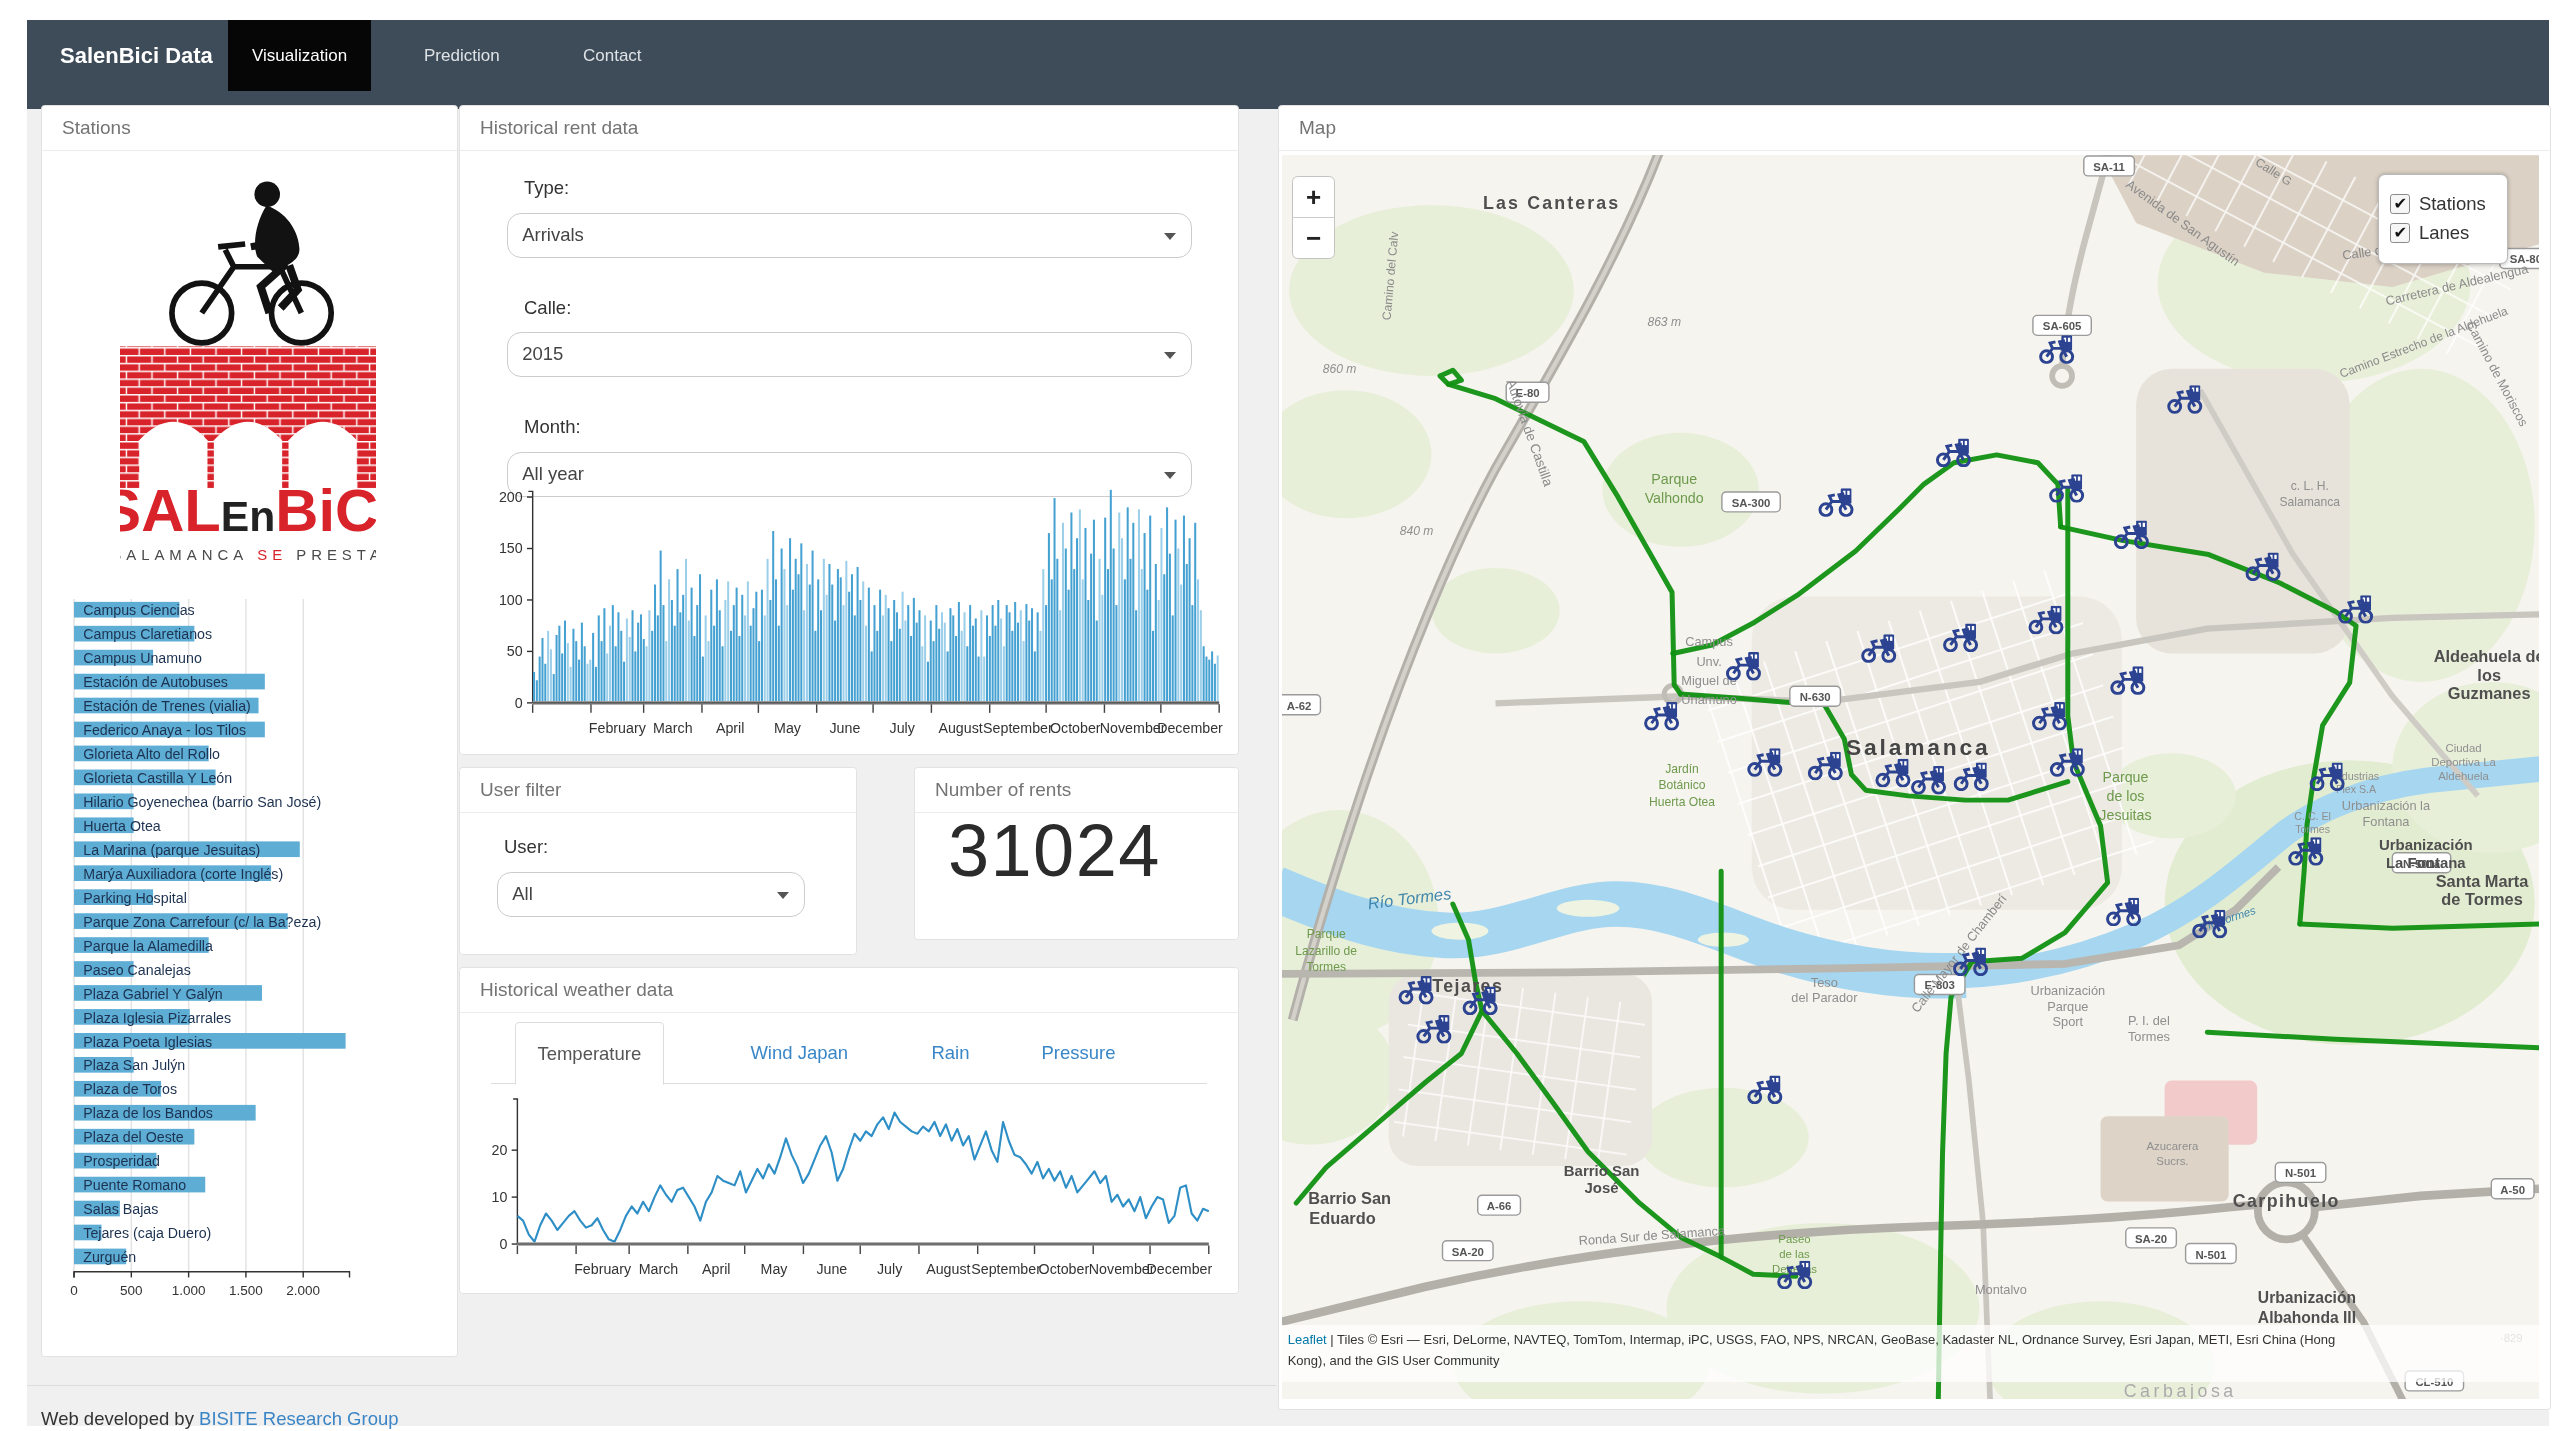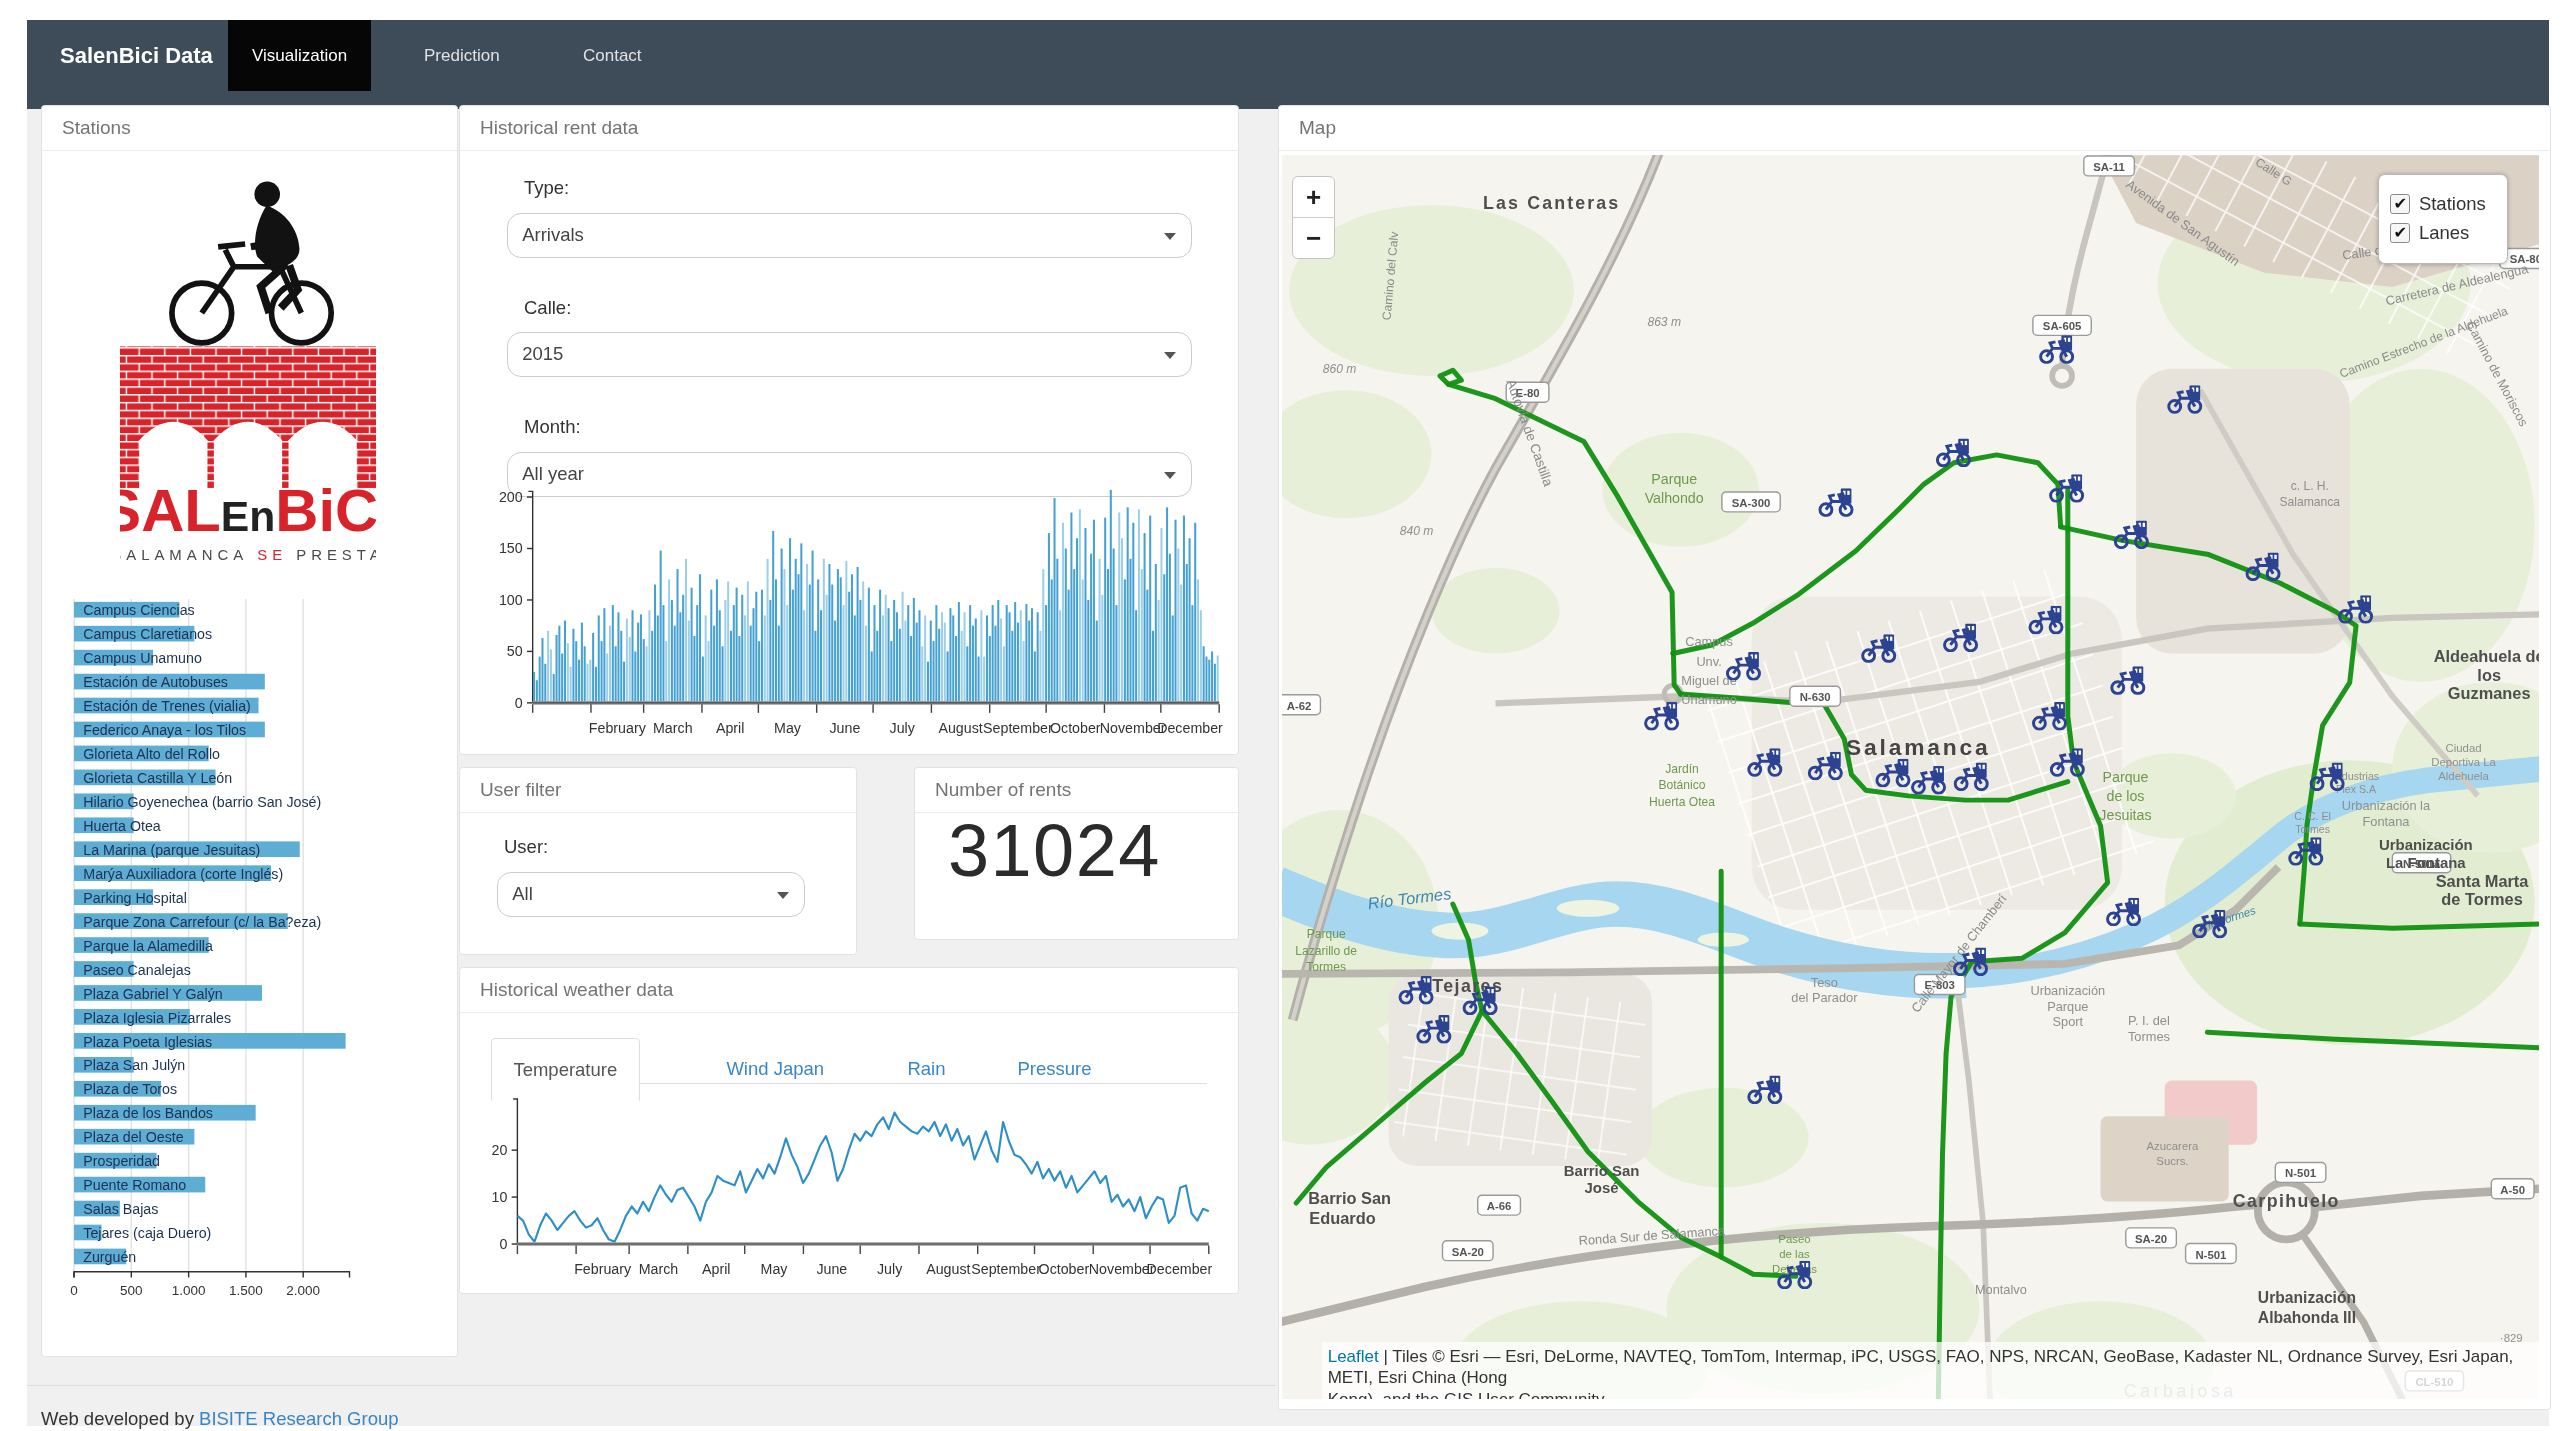--- a/index.html
+++ b/index.html
@@ -13,32 +13,32 @@
   
   .panel{position:absolute;background:#fff;border:0.7px solid #e2e2e2;border-radius:3.6px;}
   .ptitle{position:absolute;left:20px;top:11.4px;font-size:19px;color:#747474;}
   .pline{position:absolute;left:0;right:0;top:44px;height:0.7px;background:#ececec;}
   .lbl{position:absolute;font-size:18.5px;color:#333;}
   .sel{position:absolute;height:43px;border:0.7px solid #ccc;border-radius:14px;background:#fff;font-size:18.5px;color:#444;line-height:41px;padding-left:14.2px;cursor:pointer;}
   .car{position:absolute;right:15.7px;top:18.5px;width:0;height:0;border-left:6.4px solid transparent;border-right:6.4px solid transparent;border-top:7.8px solid #555;}
   .bignum{position:absolute;left:33px;top:40px;font-size:74px;color:#2b2b2b;letter-spacing:1.4px;}
   
   .tabrow{position:absolute;left:31px;top:54px;right:31px;height:61px;border-bottom:0.7px solid #ddd;}
-  .tab{position:absolute;top:16px;height:61px;line-height:61px;font-size:18.5px;color:#3a87c8;padding:0 21.4px;cursor:pointer;}
+  .tab{position:absolute;top:0;height:61px;line-height:61px;font-size:18.5px;color:#3a87c8;padding:0 21.4px;cursor:pointer;margin-left:24px;}
   .tab.active{color:#555;background:#fff;border:0.7px solid #ddd;border-bottom:0.7px solid #fff;border-radius:4.3px 4.3px 0 0;}
   
   #maparea{position:absolute;left:1282px;top:155px;width:1257px;height:1244px;overflow:hidden;background:#f6f4ef;}
   .zbox{position:absolute;left:10px;top:21.4px;width:41px;background:#fff;border:1.4px solid #c3c3c3;border-radius:5.7px;z-index:5;}
   .zbtn{width:41px;height:40px;line-height:40px;text-align:center;font-size:26px;font-weight:bold;color:#222;cursor:pointer;}
   .zbtn:first-child{border-bottom:0.7px solid #ccc;}
   .layers{position:absolute;right:31px;top:18.5px;width:108px;background:#fff;border:1.4px solid #b9b9b9;border-radius:7.1px;box-shadow:0 0.7px 4.3px rgba(0,0,0,.25);padding:11.4px 10px;z-index:5;}
   .lrow{display:flex;align-items:center;margin:7.1px 1.4px;}
   .cb{display:inline-block;width:18px;height:18px;border:1.4px solid #8a8a8a;border-radius:2.8px;background:#f6f6f6;font-size:16.4px;line-height:17px;text-align:center;color:#111;cursor:pointer;}
   .cblab{font-size:18.5px;color:#333;margin-left:8.5px;}
-  .attrib{position:absolute;left:0;right:0;bottom:0;height:53px;background:rgba(255,255,255,.75);z-index:4;font-size:17px;color:#333;padding:4.3px 0 0 5.7px;line-height:21.4px;margin-left:40px;}
+  .attrib{position:absolute;left:0;right:0;bottom:17px;height:53px;background:rgba(255,255,255,.75);z-index:4;font-size:13px;color:#333;padding:4.3px 0 0 5.7px;line-height:21.4px;}
   .attrib a{color:#0078a8;text-decoration:none;}
   
   .hr{position:absolute;left:27px;top:1385px;width:1249px;height:1.4px;background:#ddd;}
   .footer{position:absolute;left:41px;top:1408px;font-size:18.5px;color:#333;}
   .footer .lnk{color:#3a85c6;cursor:pointer;}
   svg text{font-family:"Liberation Sans",sans-serif;}
 </style>
 </head>
 <body>
 

